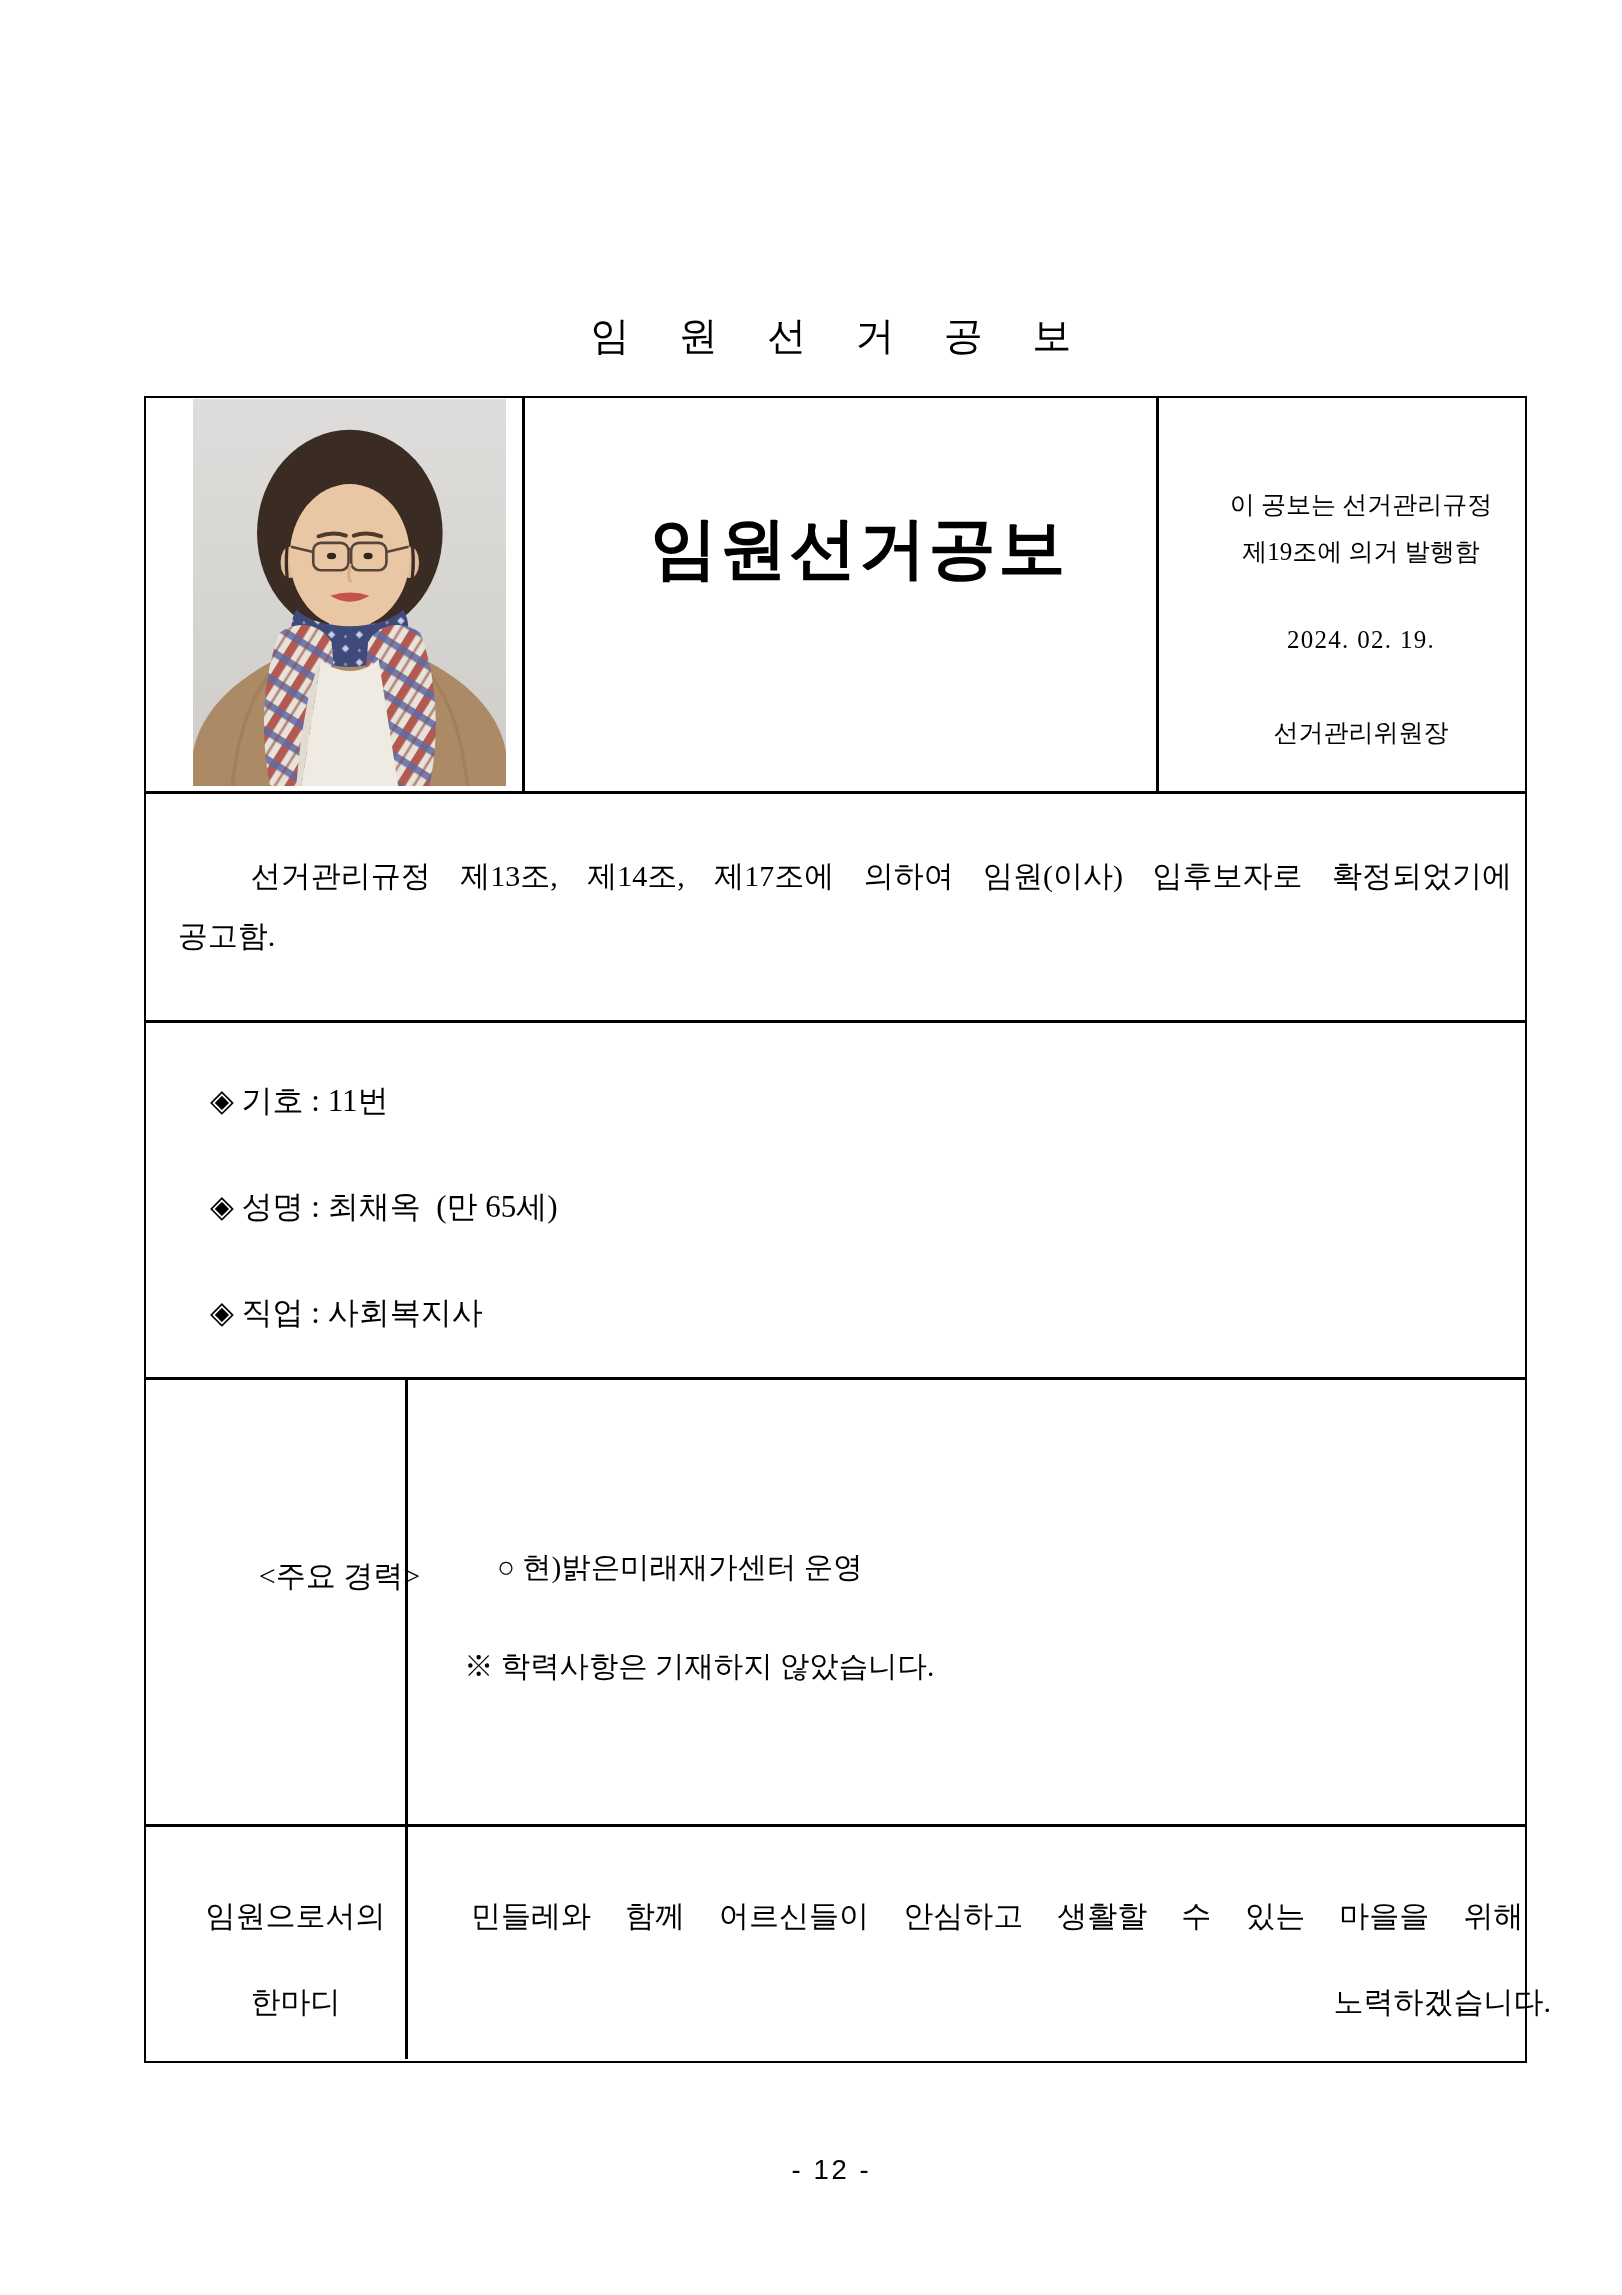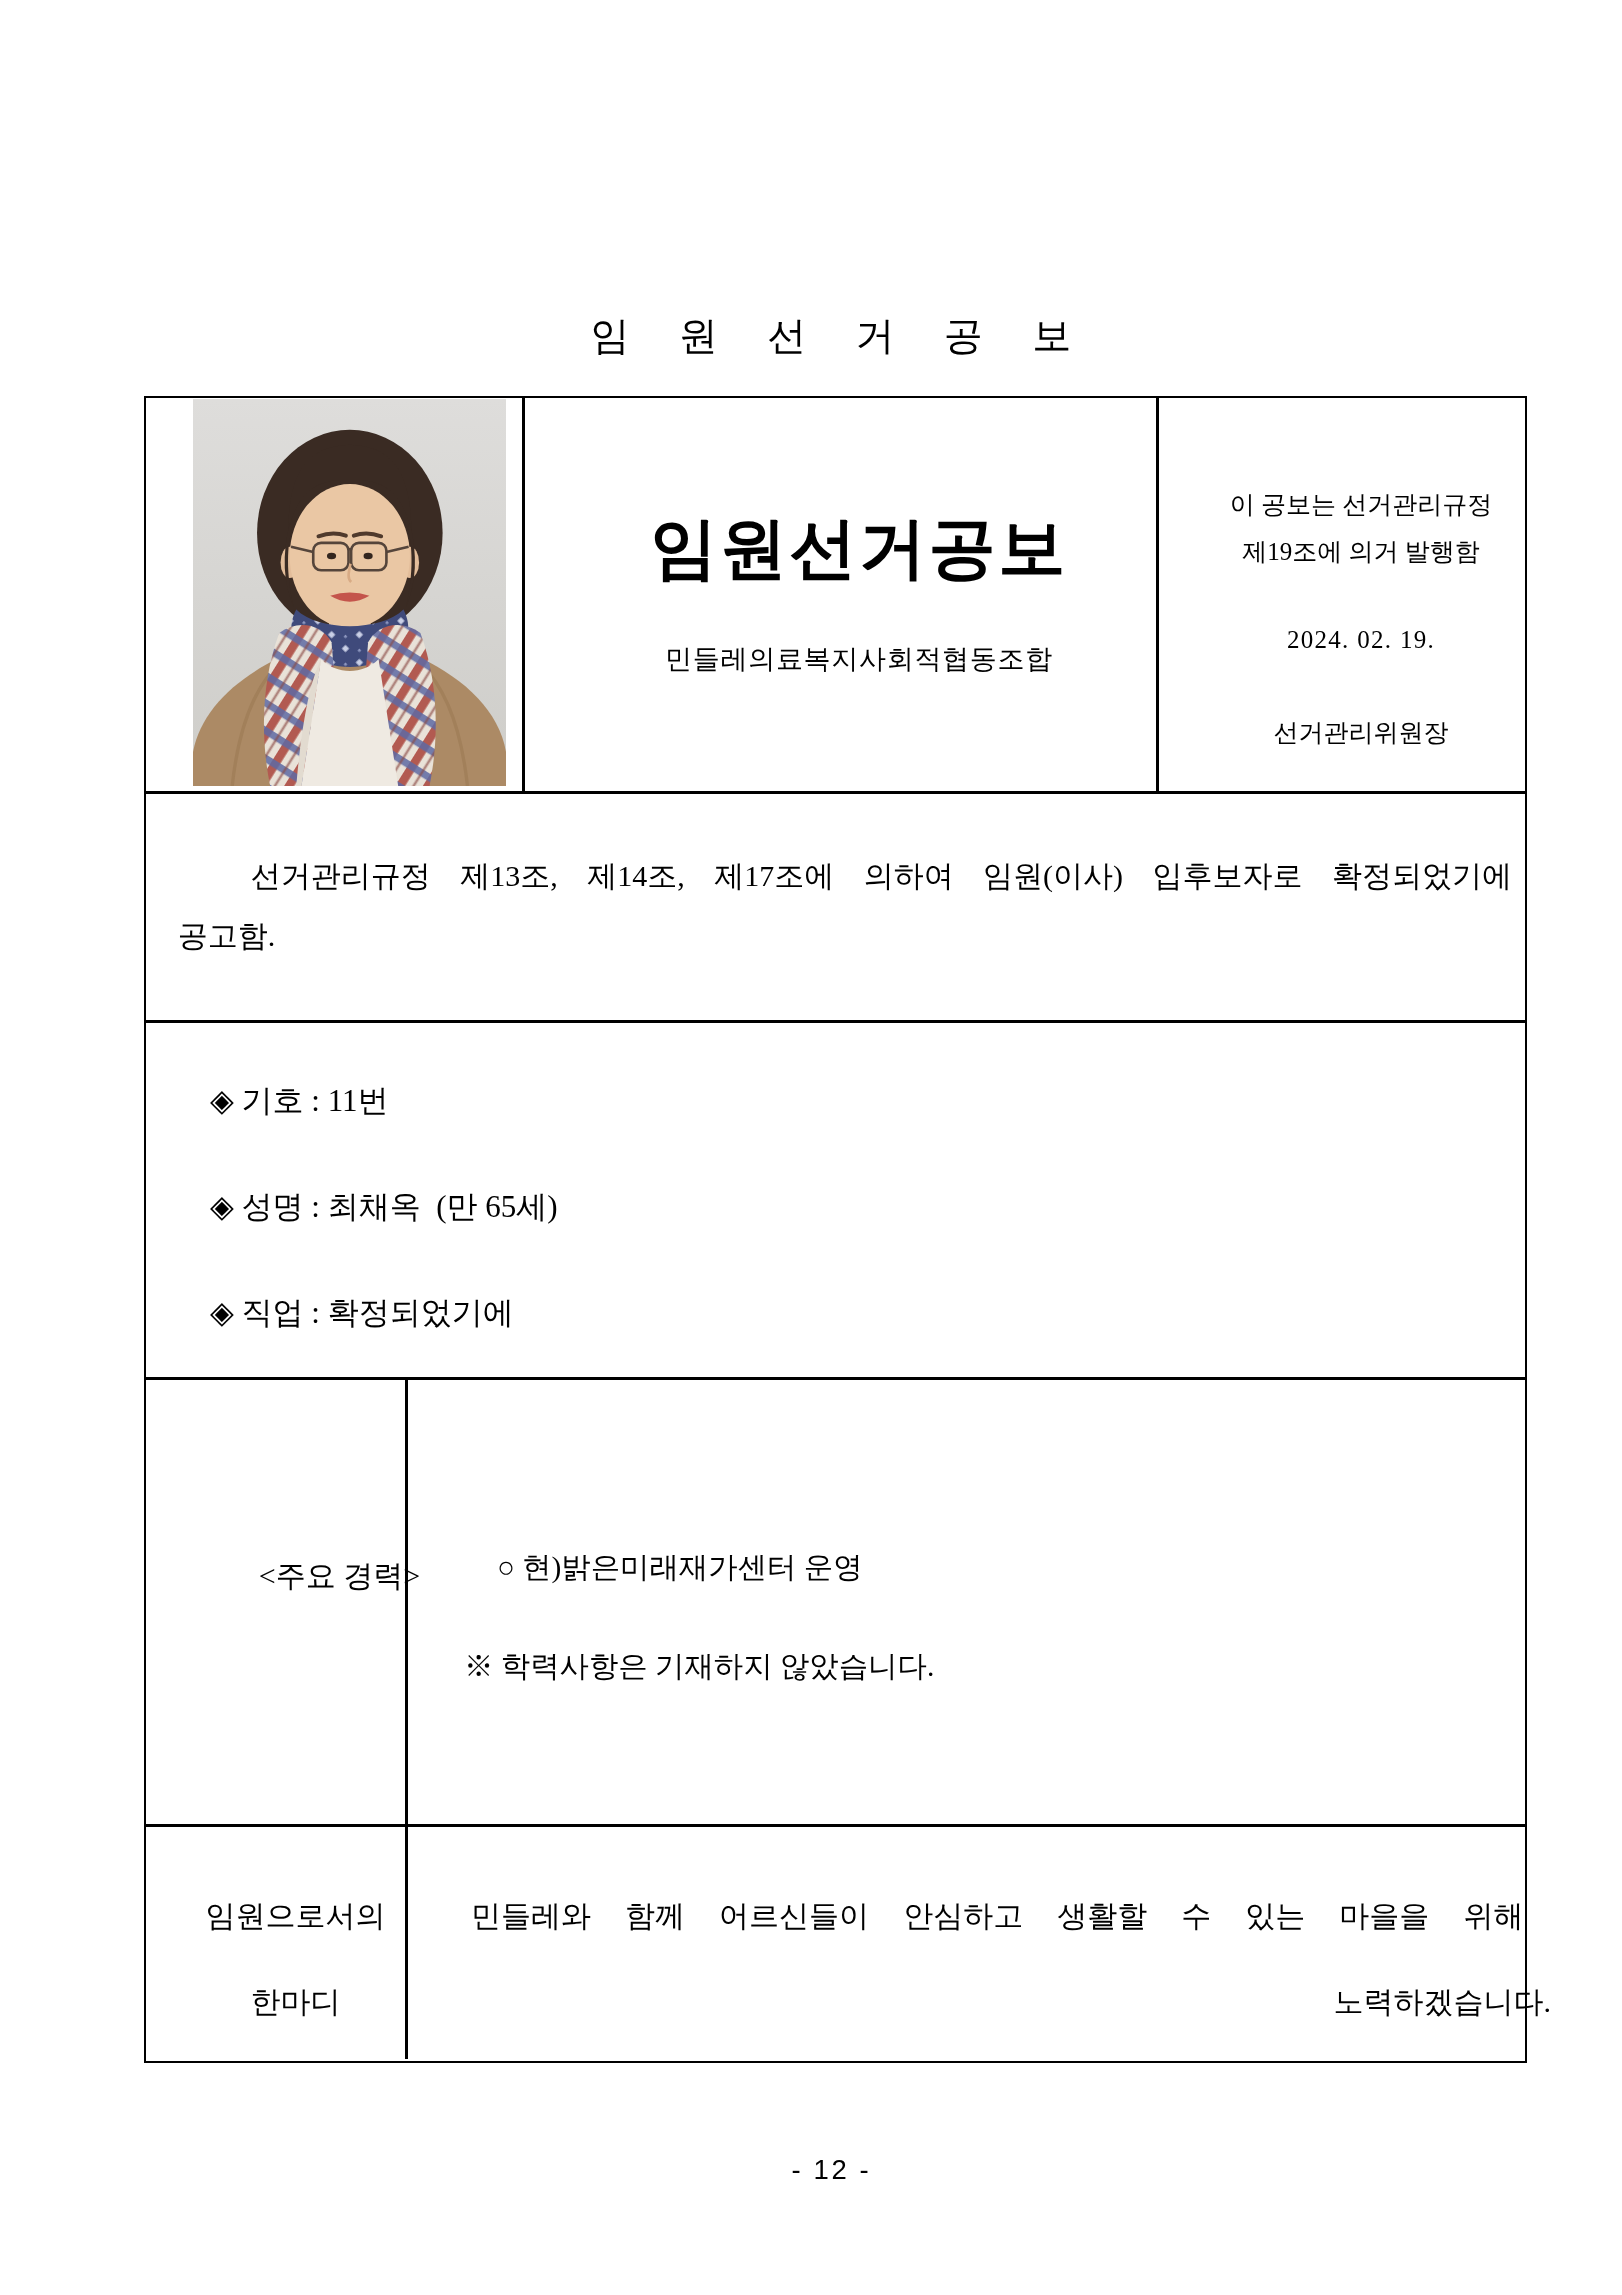--- a/index.html
+++ b/index.html
@@ -175,36 +175,35 @@
         <path d="M132,358 C158,338 196,342 212,372 L230,592 H118 C102,512 106,428 132,358 Z" fill="url(#plaid)"></path>
         <path d="M348,358 C322,338 284,342 268,372 L250,592 H362 C378,512 374,428 348,358 Z" fill="url(#plaid)"></path>
 
         <path d="M196,398 C220,422 260,422 284,398 L314,592 H166 Z" fill="#efeae2"></path>
         <path d="M166,592 L196,398 C178,434 166,500 158,592 Z" fill="#e2dbd0"></path>
       </svg>
     </div>
 
     <div class="abs title-cell">
       <div class="main-title">임원선거공보</div>
-      <div class="org-name">민들레의료복지사회적협동조합</div>
     </div>
 
     <div class="abs issue-cell">
       <div class="iss-1">이 공보는 선거관리규정</div>
       <div class="iss-2">제19조에 의거 발행함</div>
       <div class="iss-date">2024. 02. 19.</div>
       <div class="iss-issuer">선거관리위원장</div>
     </div>
 
     <div class="abs ann-1">선거관리규정 제13조, 제14조, 제17조에 의하여 임원(이사) 입후보자로 확정되었기에</div>
     <div class="abs ann-2">공고함.</div>
 
     <div class="abs cand-line" id="cand-0">◈ 기호 : 11번</div>
     <div class="abs cand-line" id="cand-1">◈ 성명 : 최채옥  (만 65세)</div>
-    <div class="abs cand-line" id="cand-2">◈ 직업 : 확정되었기에</div>
+    <div class="abs cand-line" id="cand-2">◈ 직업 : 사회복지사</div>
 
     <div class="abs career-label">&lt;주요 경력&gt;</div>
     <div class="abs career-bullet" id="car-1">○ 현)밝은미래재가센터 운영</div>
     <div class="abs career-note">※ 학력사항은 기재하지 않았습니다.</div>
 
     <div class="abs msg-label" id="msglab-0">임원으로서의</div>
     <div class="abs msg-label" id="msglab-1">한마디</div>
     <div class="abs msg-line-1">민들레와 함께 어르신들이 안심하고 생활할 수 있는 마을을 위해</div>
     <div class="abs msg-line-2">노력하겠습니다.</div>
   </div>

